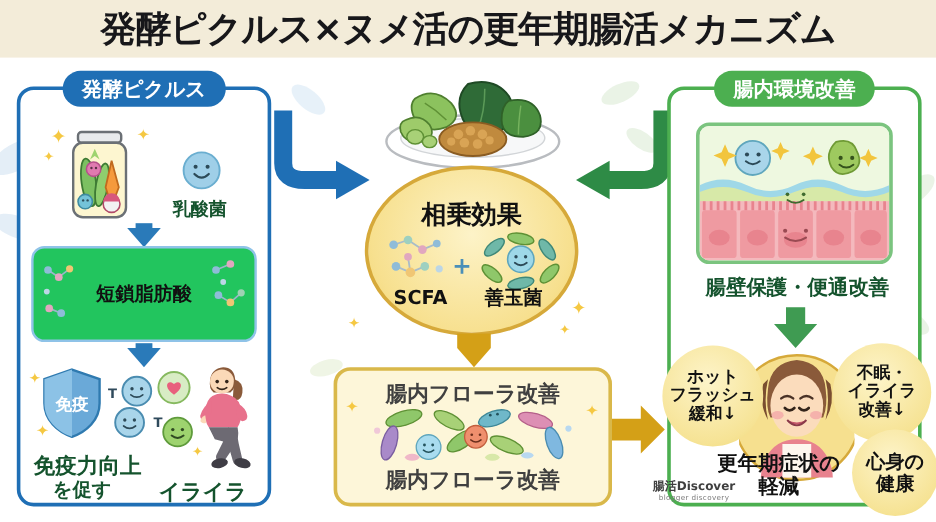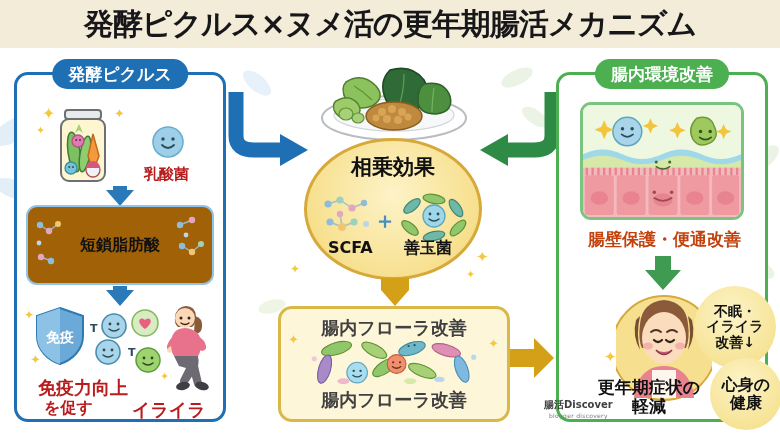--- a/index.html
+++ b/index.html
@@ -34,61 +34,61 @@
     position:absolute; top:-16px; left:50%; transform:translateX(-50%);
     height:30px; padding:0 16px; border-radius:15px;
     display:flex; align-items:center; justify-content:center;
     color:#fff; font-size:17px; font-weight:bold; white-space:nowrap;
   }
   .pill-blue{ background:#1f6fb5; }
   .pill-green{ background:#4caf50; }
 
   
   .jar{ position:absolute; left:52px; top:108px; width:62px; height:76px;}
-  .lb-lab{ position:absolute; font-size:15px; font-weight:bold; color:#b91c1c;}
+  .lb-lab{ position:absolute; font-size:15px; font-weight:bold; color:#14532d;}
 
   .scfa-box{
     position:absolute; left:26px; top:205px; width:188px; height:80px;
-    background:#a16207; border:2px solid #8fc3e8; border-radius:11px;
+    background:#22c55e; border:2px solid #8fc3e8; border-radius:11px;
     display:flex; flex-direction:column; align-items:center; justify-content:center;
   }
   .scfa-box div{ font-size:16px; font-weight:bold; color:#111; line-height:1.12; }
 
   .arrow-down-blue{
     position:absolute; width:0; height:0; border-left:14px solid transparent;
     border-right:14px solid transparent; border-top:16px solid #2a7ab9;
   }
   .arrow-stem-blue{ position:absolute; background:#2a7ab9; width:14px; }
 
   
   .synergy{
     position:absolute; left:304px; top:138px; width:178px; height:142px;
     border-radius:50%; border:3px solid #d6a93a;
     background:radial-gradient(circle at 50% 40%, #fdf3c8 0%, #f7e08f 70%, #f0d36a 100%);
     display:flex; flex-direction:column; align-items:center;
   }
-  .syn-t1{ font-size:21px; font-weight:bold; color:#111; margin-top:12px; }
+  .syn-t1{ font-size:21px; font-weight:bold; color:#111; margin-top:24px; }
   .syn-t2{ font-size:14px; font-weight:bold; color:#111; margin-top:1px; }
   .syn-lab{ position:absolute; font-size:14px; font-weight:bold; color:#111; }
 
   .flora-box{
     position:absolute; left:278px; top:306px; width:232px; height:116px;
     background:#fdf6d9; border:3px solid #d9b84a; border-radius:14px;
     display:flex; flex-direction:column; align-items:center; justify-content:space-between;
     padding:7px 0;
   }
   .flora-t{ font-size:18px; font-weight:bold; color:#404040; }
 
   
   .gutbox{
     position:absolute; left:580px; top:102px; width:164px; height:118px;
     border:3px solid #7bc47f; border-radius:11px; overflow:hidden;
     background:#eef8e4;
   }
-  .rg-lab{ position:absolute; font-size:16px; font-weight:bold; color:#c2410c;}
+  .rg-lab{ position:absolute; font-size:16px; font-weight:bold; color:#14532d;}
 
   .bubble{
     position:absolute; border-radius:50%;
     background:radial-gradient(circle at 45% 35%, #fdf4c9 0%, #f6e395 72%, #eed873 100%);
     display:flex; flex-direction:column; align-items:center; justify-content:center;
     text-align:center; color:#111; font-weight:bold; line-height:1.1;
   }
 
   .watermark{ position:absolute; left:544px; top:398px; text-align:center; }
   .wm1{ font-size:10px; font-weight:bold; color:#3f3f3f;text-align:center; }
@@ -219,21 +219,21 @@
     <path d="M25 30 q8 -4 16 0 q8 3 8 14 q0 8 -3 12 l-24 0 q-4 -6 -3 -14 q1 -9 6 -12 z" fill="#e8718c"></path>
     <path d="M24 34 q-7 5 -9 12 q-1 4 4 4 q4 -1 5 -6 z" fill="#e8718c"></path>
     <path d="M19 46 q-4 2 -4 5 q2 3 5 1 z" fill="#fbd9b8"></path>
     <path d="M46 36 q7 4 8 10 q1 4 -4 5 q-4 -1 -5 -6 z" fill="#e8718c"></path>
     <path d="M22 56 l24 0 q2 10 -3 16 l-8 12 q-3 3 -6 0 q-2 -3 0 -6 l5 -10 l-7 -2 z" fill="#6d6a73"></path>
     <path d="M38 56 q8 4 9 14 l3 13 q1 4 -3 5 q-4 0 -5 -4 l-4 -14 z" fill="#6d6a73"></path>
     <ellipse cx="31" cy="86" rx="7" ry="4" fill="#3f3d45" transform="rotate(-12 31 86)"></ellipse>
     <ellipse cx="50" cy="86" rx="7" ry="4" fill="#3f3d45" transform="rotate(14 50 86)"></ellipse>
   </svg>
 
-  <div class="lb-lab" style="left:38px;top:376px;font-size:18px;">免疫力向上</div>
+  <div class="lb-lab" style="left:28px;top:376px;font-size:18px;">免疫力向上</div>
   <div class="lb-lab" style="left:44px;top:398px;font-size:16px;">を促す</div>
   <div class="lb-lab" style="left:132px;top:398px;font-size:18px;">イライラ</div>
 
   <svg style="position:absolute;left:222px;top:84px;width:100px;height:112px;" viewBox="0 0 100 112">
     <path d="M14 8 L14 52 Q14 66 32 66 L62 66" stroke="#1f6fb5" stroke-width="15" fill="none" stroke-linecap="butt"></path>
     <path d="M58 50 L86 66 L58 82 Z" fill="#1f6fb5"></path>
   </svg>
 
   <svg style="position:absolute;left:316px;top:60px;width:156px;height:82px;" viewBox="0 0 156 82">
     <ellipse cx="78" cy="58" rx="72" ry="22" fill="#ffffff" stroke="#b9bcc0" stroke-width="2"></ellipse>
@@ -410,20 +410,25 @@
     <path d="M38 54 q4 4 8 0" stroke="#33241a" stroke-width="2.2" fill="none" stroke-linecap="round"></path>
     <path d="M50 54 q4 4 8 0" stroke="#33241a" stroke-width="2.2" fill="none" stroke-linecap="round"></path>
     <ellipse cx="32" cy="60" rx="5" ry="3.4" fill="#f4a8a8" opacity=".8"></ellipse>
     <ellipse cx="64" cy="60" rx="5" ry="3.4" fill="#f4a8a8" opacity=".8"></ellipse>
     <path d="M40 64 q8 8 16 0 q-8 4 -16 0 z" fill="#c4566a"></path>
     <path d="M40 64 q8 9 16 0" stroke="#8a3a4a" stroke-width="1.6" fill="none"></path>
   </svg>
   <div class="sparkle" style="left:604px;top:348px;font-size:15px;">✦</div>
   <div class="sparkle" style="left:710px;top:344px;font-size:14px;">✦</div>
 
+  <div class="bubble" style="left:552px;top:288px;width:84px;height:84px;font-size:14px;">
+    <span>ホット</span>
+    <span>フラッシュ</span>
+    <span>緩和↓</span>
+  </div>
 
   <div class="bubble" style="left:694px;top:286px;width:82px;height:82px;font-size:14px;">
     <span>不眠・</span>
     <span>イライラ</span>
     <span>改善↓</span>
   </div>
 
   <div class="bubble" style="left:586px;top:366px;width:126px;height:62px;font-size:17px;border-radius:46%;background:none;">
     <span>更年期症状の</span>
     <span>軽減</span>

